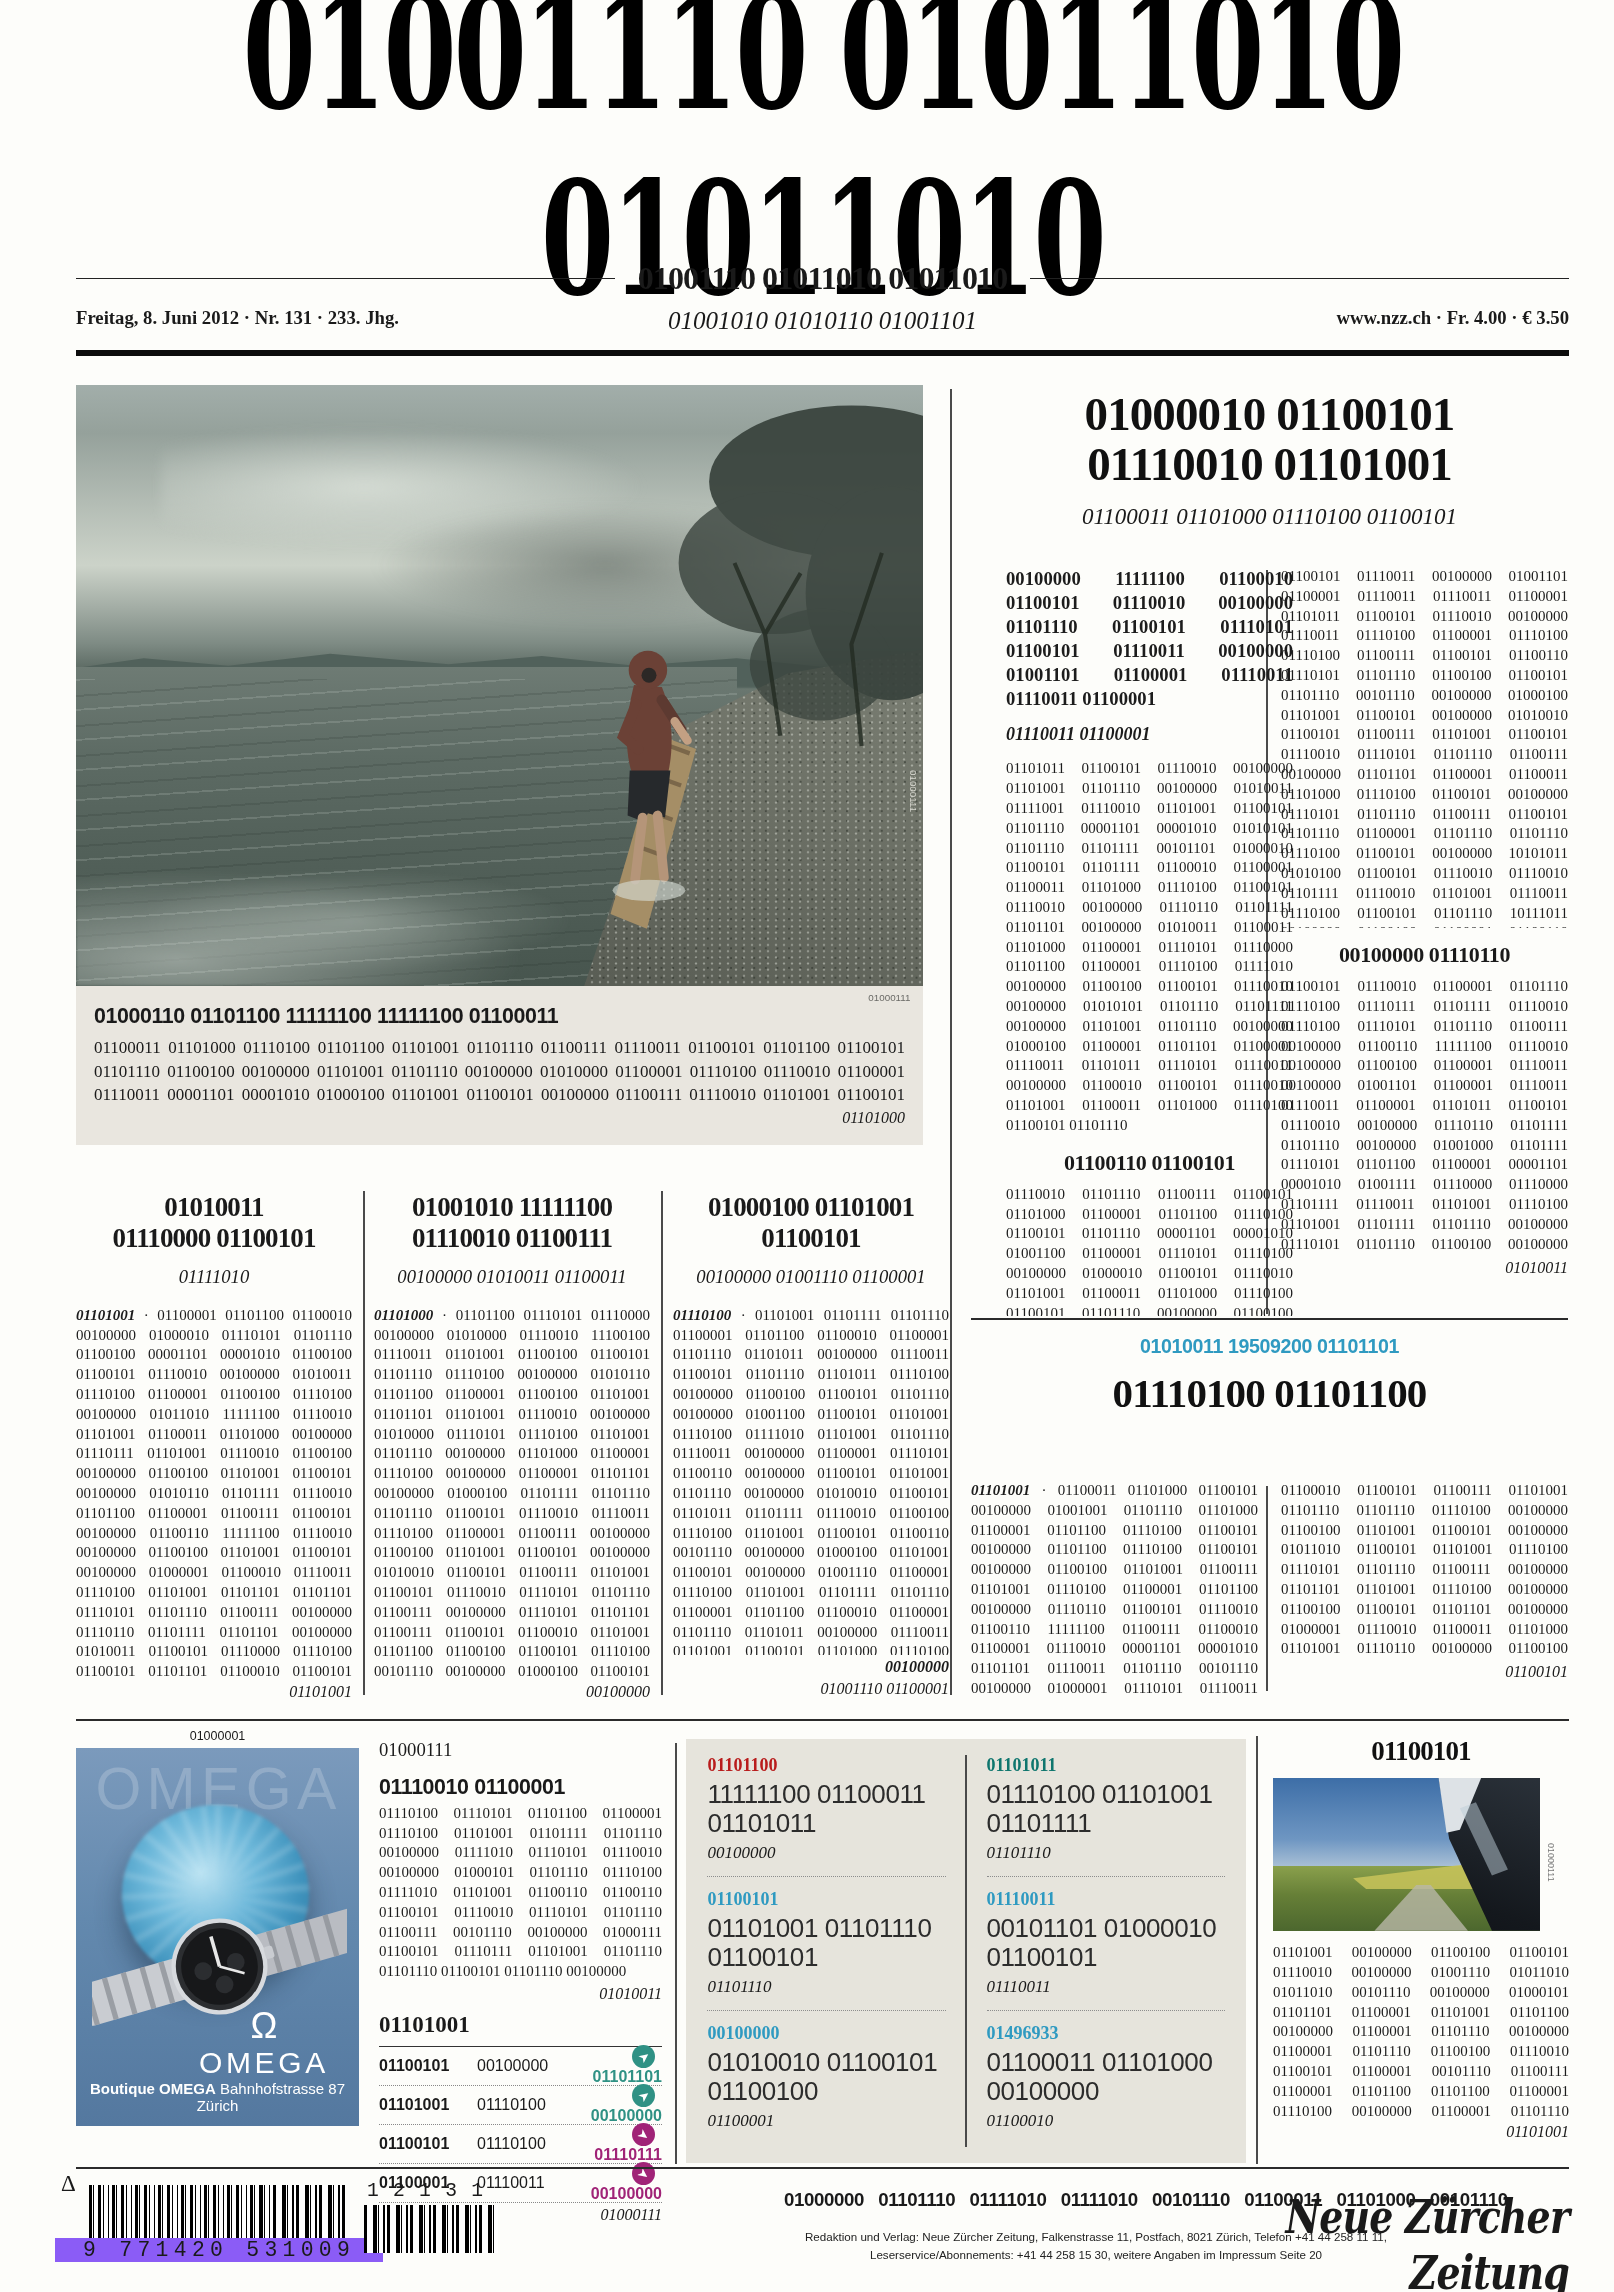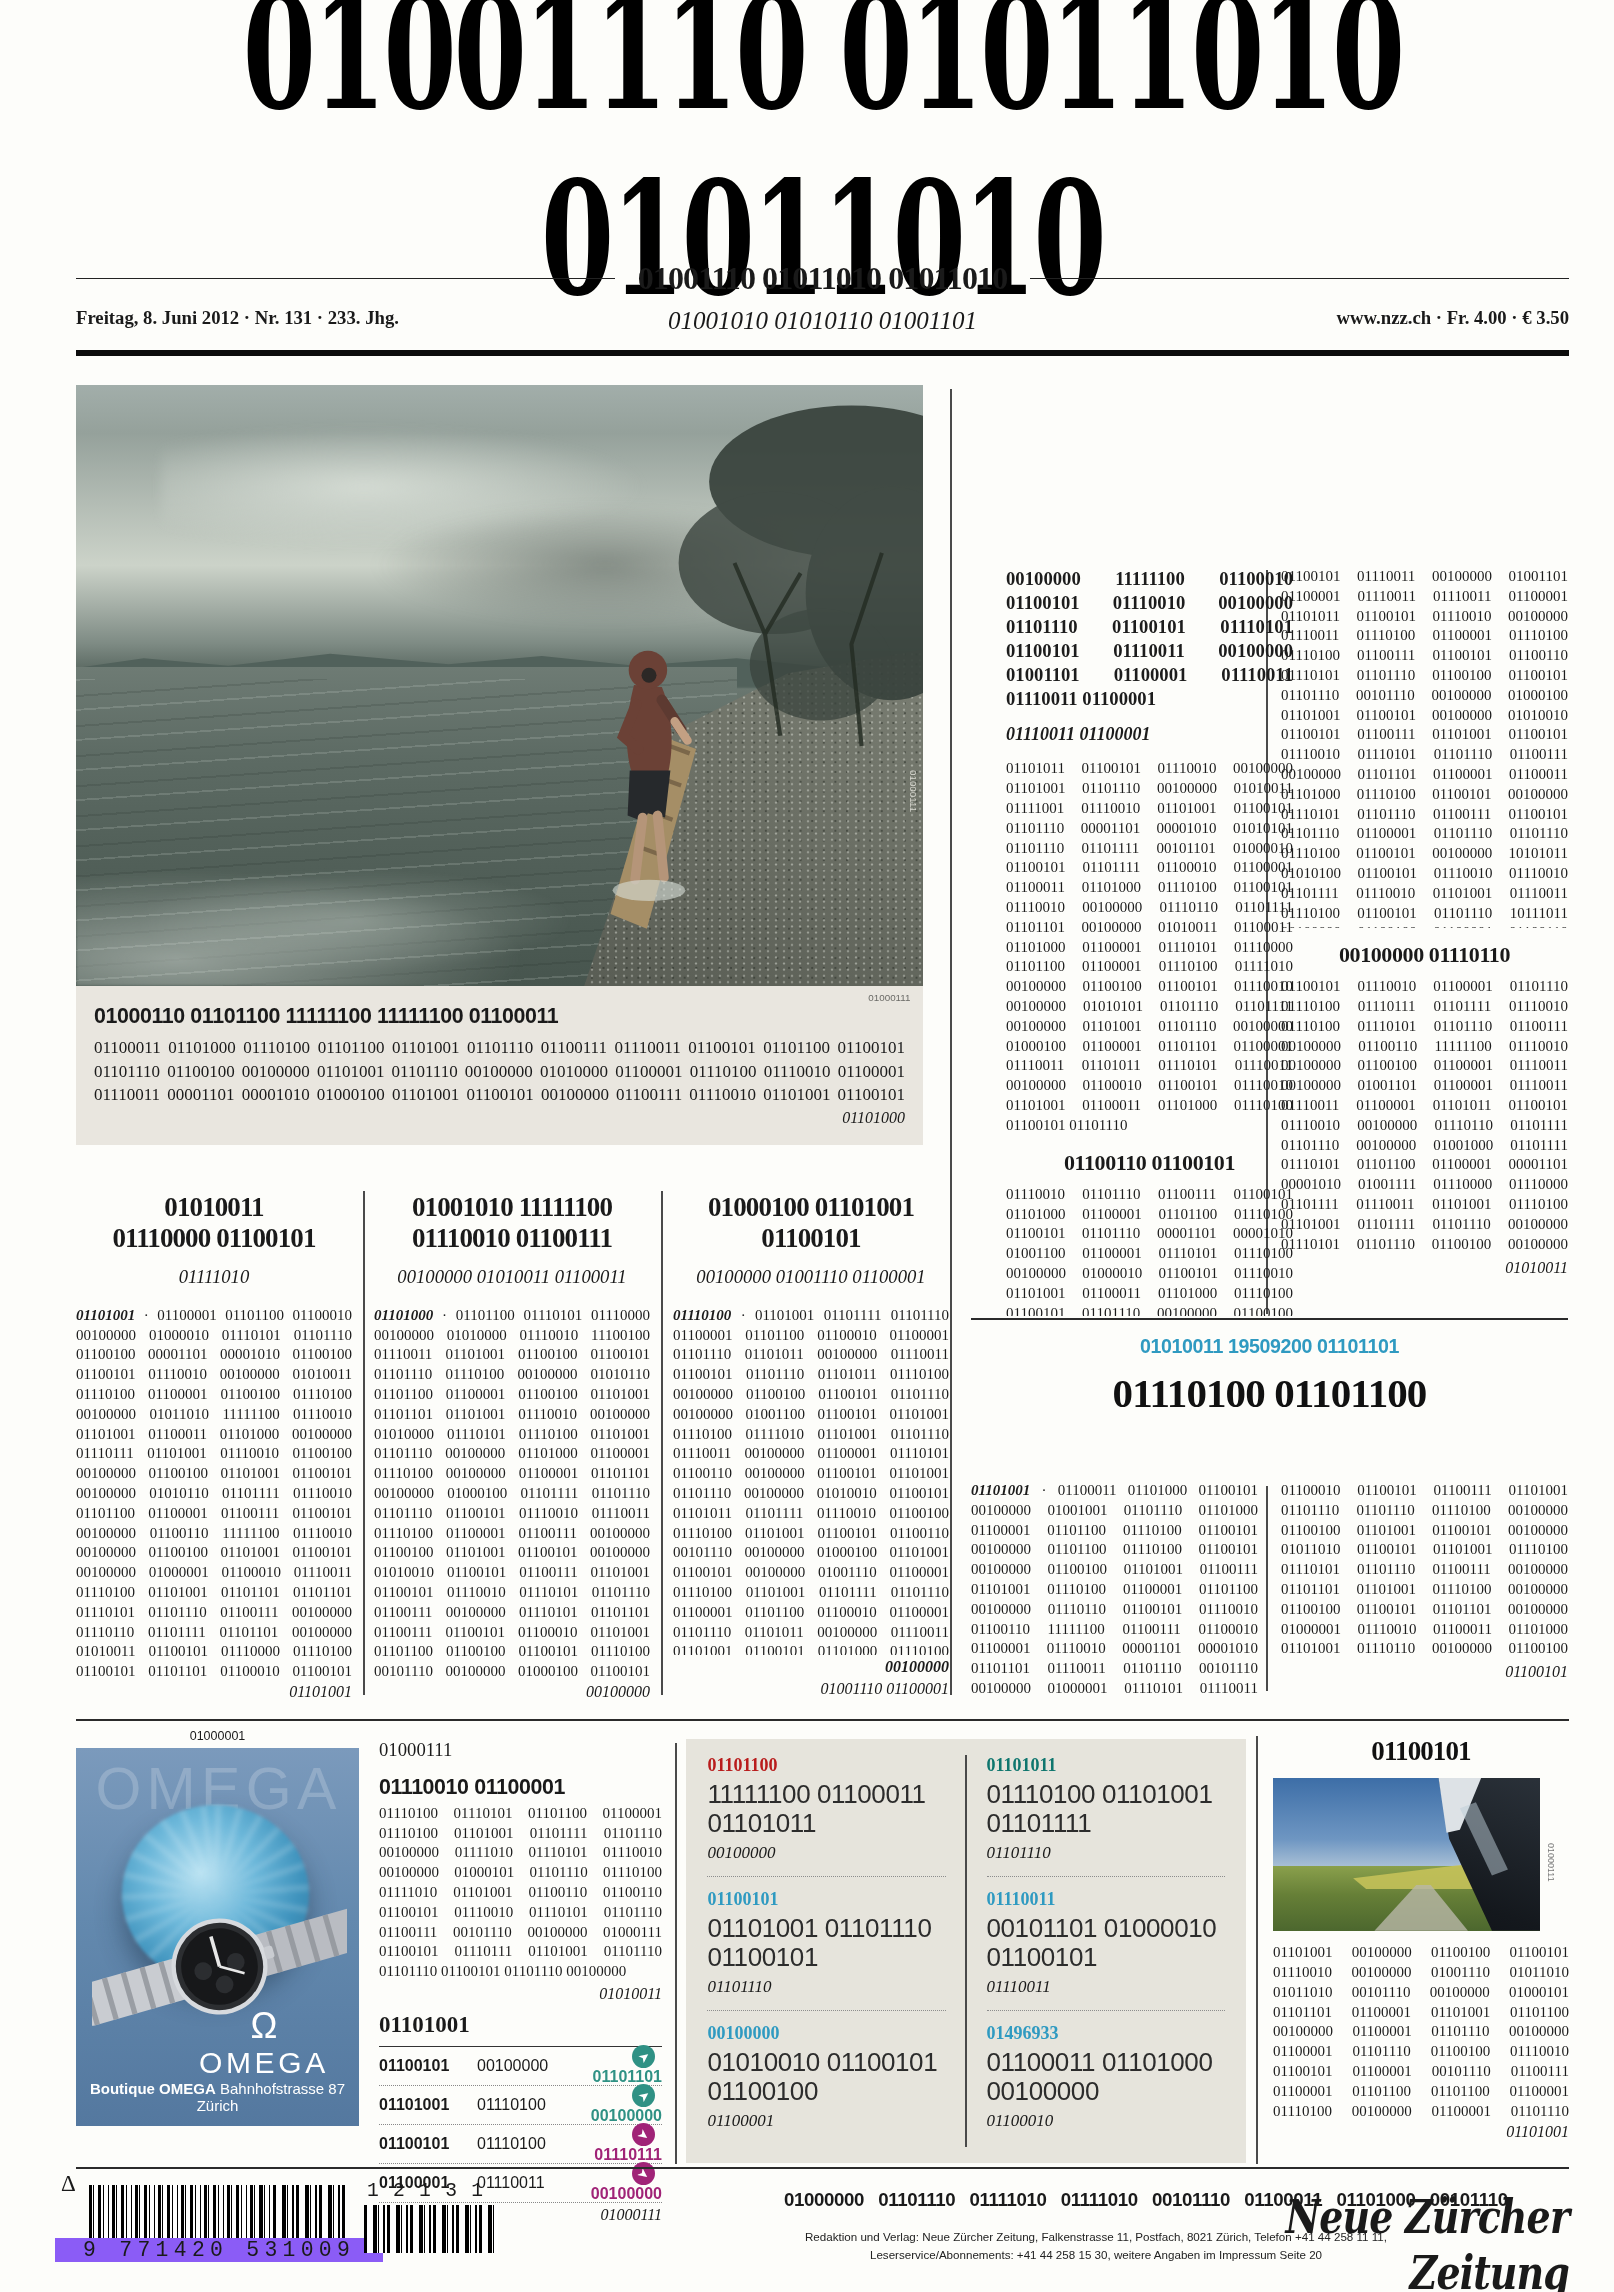--- a/index.html
+++ b/index.html
@@ -116,20 +116,25 @@
     <div class="serif" style="font-size:17px;line-height:1.4;height:71px;overflow:hidden;text-align:justify;">01100011 01101000 01110100 01101100 01101001 01101110 01100111 01110011 01100101 01101100 01100101 01101110 01100100 00100000 01101001 01101110 00100000 01010000 01100001 01110100 01110010 01100001 01110011 00001101 00001010 01000100 01101001 01100101 00100000 01100111 01110010 01101001 01100101 01100011 01101000 01101001 01110011 01100011 01101000 01100101 00100000 01001011 11111100 01110011 01110100 01100101 00100000 01101110 01100001 01100011 01101000 00100000 01100100 01100101 01101101 00100000 01010011 01110100 01110101 01110010 01101101 00100000 01110110 01101111 01101101 00100000 01000100 01101111 01101110 01101110 01100101 01110010 01110011 01110100 01100001 01100111</div>
     <div class="serif" style="text-align:right;font-style:italic;font-size:16px;margin-top:1.8px;">01101000</div>
   </div>
 
   <div class="vr" style="left:950px;top:389px;height:1306px;"></div>
   <div class="vr" style="left:1266px;top:570px;height:744px;"></div>
   <div class="vr" style="left:1266px;top:1486px;height:205px;"></div>
   <div class="vr" style="left:363px;top:1191px;height:504px;"></div>
   <div class="vr" style="left:661px;top:1191px;height:504px;"></div>
 
+  <div class="abs" style="left:971px;top:390px;width:597px;text-align:center;">
+    <div class="headline" style="font-size:47px;line-height:1.06;">01000010 01100101</div>
+    <div class="headline" style="font-size:47px;line-height:1.06;">01110010 01101001</div>
+    <div class="serif" style="font-style:italic;font-size:23px;margin-top:14.3px;">01100011 01101000 01110100 01100101</div>
+  </div>
 
   <div class="abs" style="left:1006px;top:567px;width:287px;height:749px;overflow:hidden;">
     <p class="bt" style="font-size:18.7px;font-weight:bold;line-height:1.28;">00100000 11111100 01100010 01100101 01110010 00100000 01101110 01100101 01110101 01100101 01110011 00100000 01001101 01100001 01110011 01110011 01100001</p>
     <p class="bt" style="font-weight:bold;font-style:italic;font-size:18px;text-align:left;margin:12.5px 0;">01110011 01100001</p>
     <p class="bt">01101011 01100101 01110010 00100000 01101001 01101110 00100000 01010011 01111001 01110010 01101001 01100101 01101110 00001101 00001010 01010101 01101110 01101111 00101101 01000010 01100101 01101111 01100010 01100001 01100011 01101000 01110100 01100101 01110010 00100000 01110110 01101111 01101101 00100000 01010011 01100011 01101000 01100001 01110101 01110000 01101100 01100001 01110100 01111010 00100000 01100100 01100101 01110010 00100000 01010101 01101110 01101111 00100000 01101001 01101110 00100000 01000100 01100001 01101101 01100001 01110011 01101011 01110101 01110011 00100000 01100010 01100101 01110010 01101001 01100011 01101000 01110100 01100101 01101110</p>
     <div class="crosshead">01100110 01100101</div>
     <p class="bt">01110010 01101110 01100111 01100101 01101000 01100001 01101100 01110100 01100101 01101110 00001101 00001010 01001100 01100001 01110101 01110100 00100000 01000010 01100101 01110010 01101001 01100011 01101000 01110100 01100101 01101110 00100000 01100100 01100101 01110010 00100000 01001111 01110000 01110000 01101111 01110011 01101001 01110100 01101001 01101111 01101110 00100000 01101000 01100001 01110100 00100000 01101001 01101110 00100000 01010011 01111001 01110010 01101001 01100101 01101110 00100000 01100101 01101001 01101110 00100000 01101110 01100101 01110101 01100101 01110011 00100000 01001101 01100001 01110011 01110011 01100001 01101011 01100101 01110010 00100000 01110011 01110100 01100001 01110100 01110100 01100111 01100101 01100110 01110101 01101110 01100100 01100101 01101110 00100000 01100100 01101001 01100101 00100000 01010010 01100101 01100111 01101001 01100101 01110010 01110101 01101110 01100111</p>
   </div>
 
   <div class="abs" style="left:1281px;top:567px;width:287px;height:749px;overflow:hidden;">

